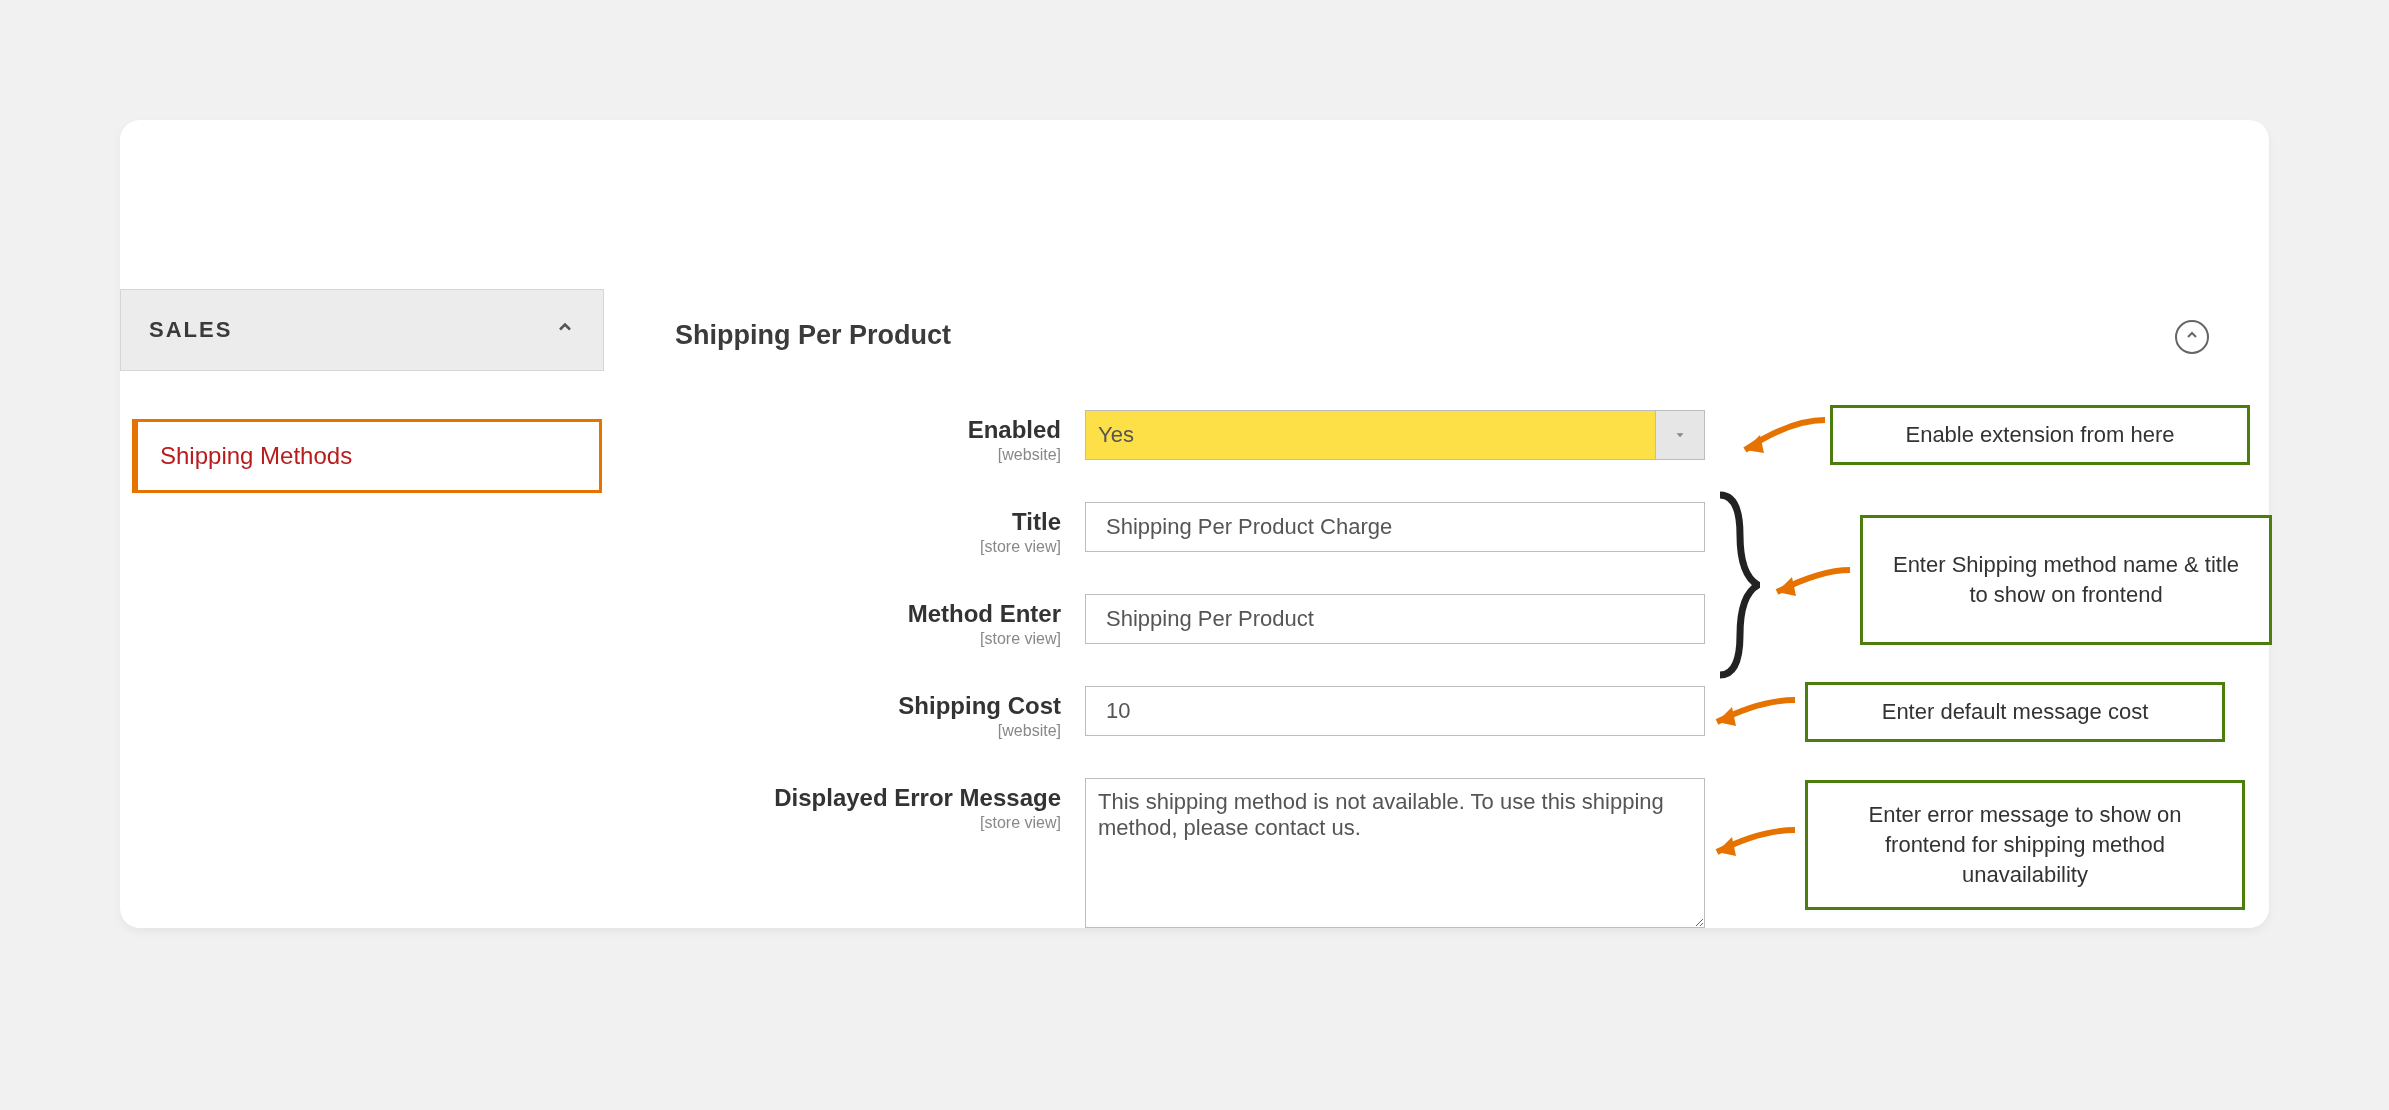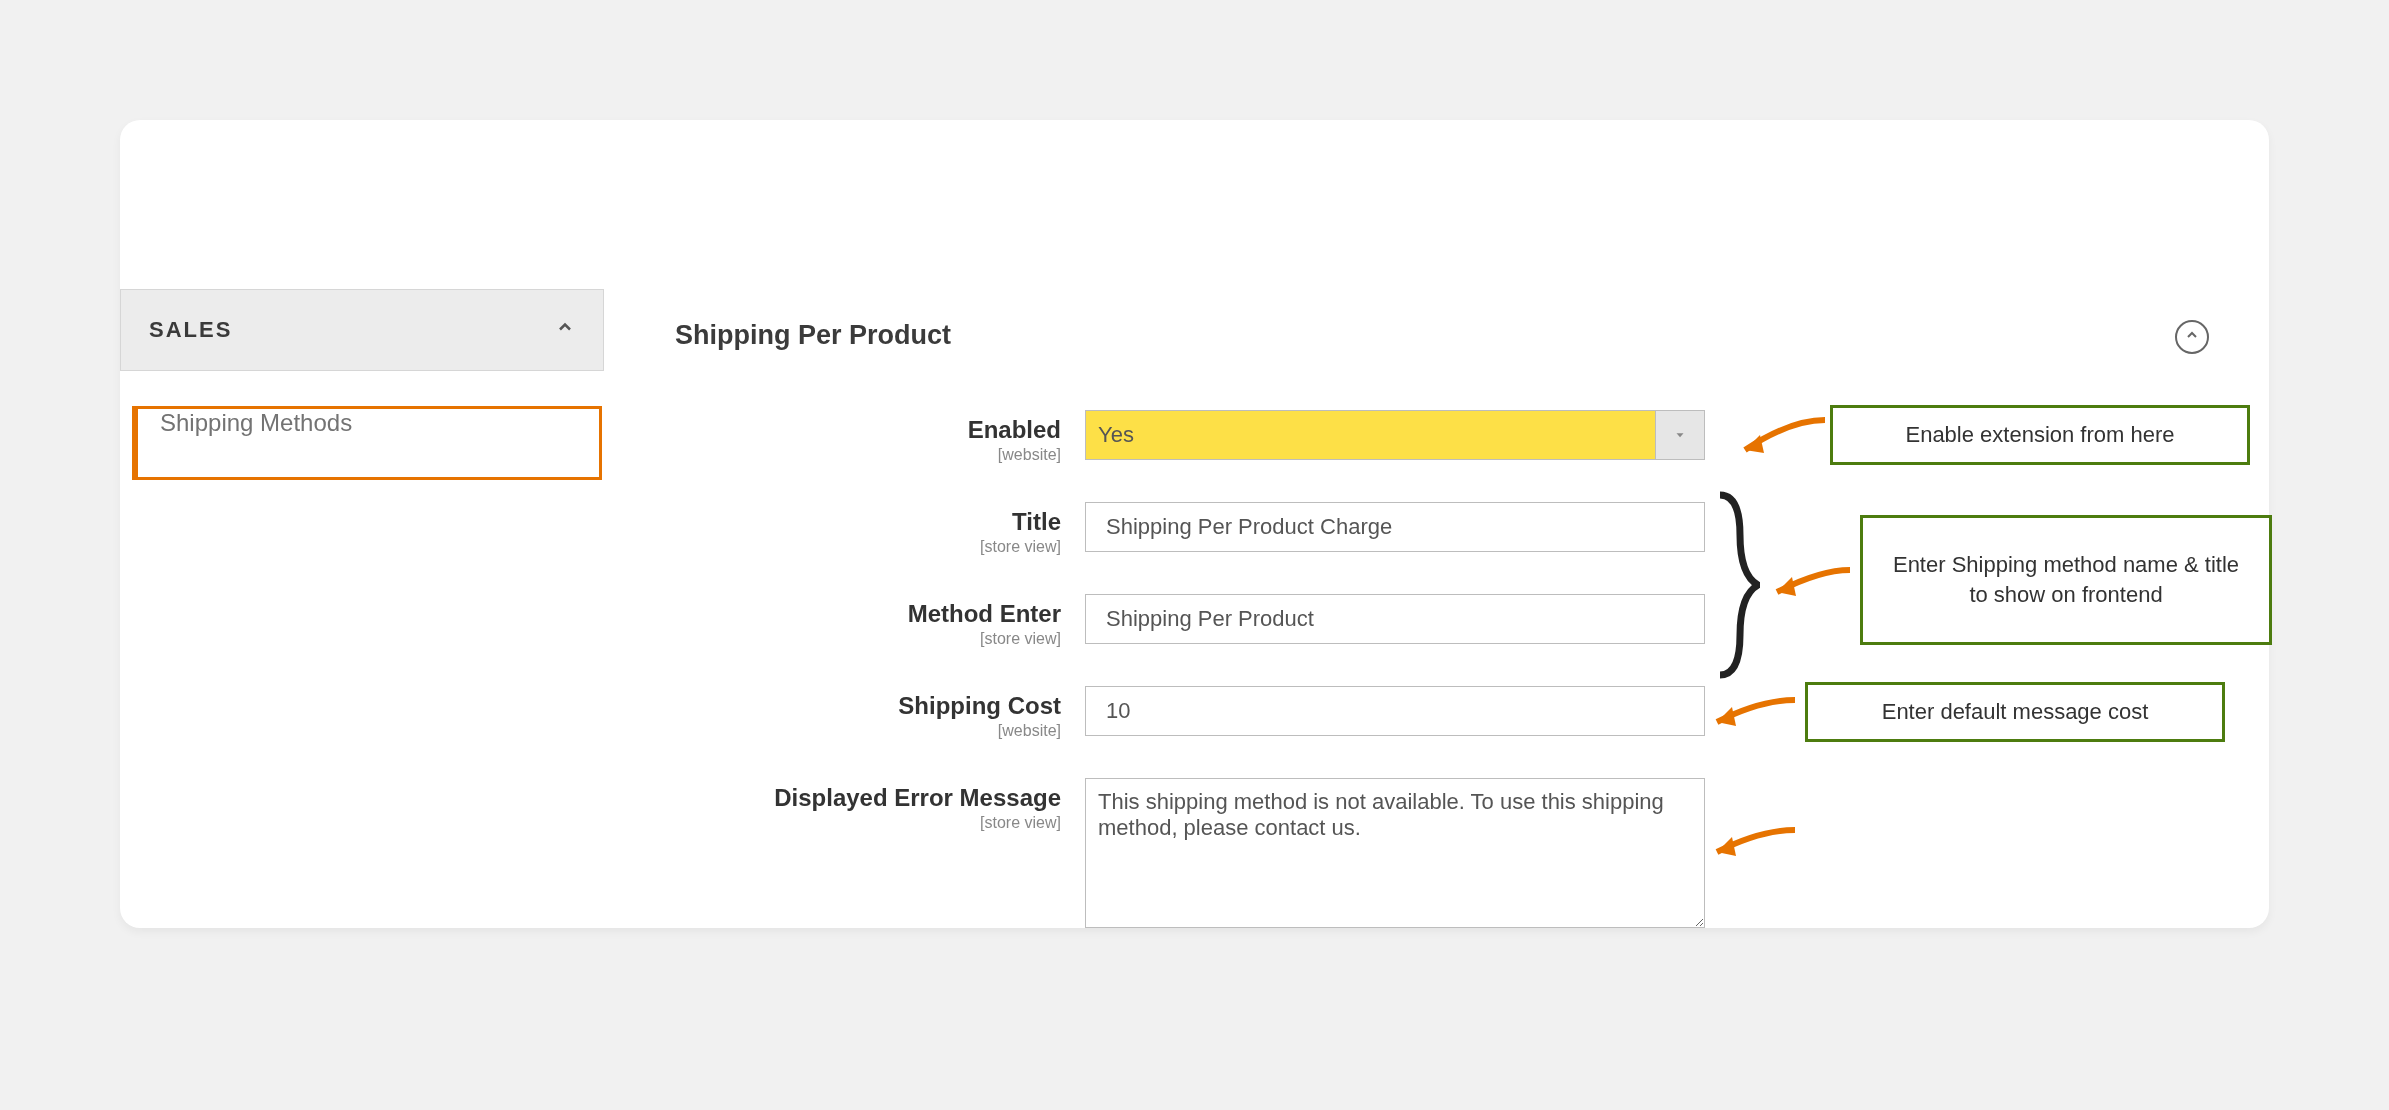--- a/index.html
+++ b/index.html
@@ -39,31 +39,32 @@
     font-weight: 700;
     font-size: 22px;
     letter-spacing: 2px;
     color: #3a3a3a;
   }
   .chevron-up {
     width: 20px; height: 20px;
     transform: rotate(180deg);
   }
   .sidebar-item {
-    margin-top: 35px;
+    margin-top: 48px;
     margin-left: 12px;
     margin-right: 2px;
     height: 74px;
     border: 3px solid #e67300;
     border-left-width: 6px;
     background: #fff;
     display: flex;
+    align-items: center;
     padding: 0 22px;
     font-size: 24px;
-    color: #737373;
+    color: #b91c1c;
   }
 
   
   .section-title {
     position: absolute;
     left: 555px;
     top: 200px;
     font-size: 27px;
     font-weight: 700;
     color: #3b3b3b;
@@ -278,14 +279,15 @@
   <svg class="arrow" style="left:1585px; top:570px; width:95px; height:50px;" viewBox="0 0 95 50">
     <path d="M90 10 Q55 10 12 32" stroke="#e67300" stroke-width="6" fill="none"></path>
     <polygon points="12,32 27,17 31,36" fill="#e67300"></polygon>
   </svg>
   <div class="annotation" style="left:1685px; top:562px; width:420px; height:60px;">Enter default message cost</div>
 
   <svg class="arrow" style="left:1585px; top:700px; width:95px; height:50px;" viewBox="0 0 95 50">
     <path d="M90 10 Q55 10 12 32" stroke="#e67300" stroke-width="6" fill="none"></path>
     <polygon points="12,32 27,17 31,36" fill="#e67300"></polygon>
   </svg>
+  <div class="annotation" style="left:1685px; top:660px; width:440px; height:130px;">Enter error message to show on frontend for shipping method unavailability</div>
 
 </div>
 
 </body></html>

